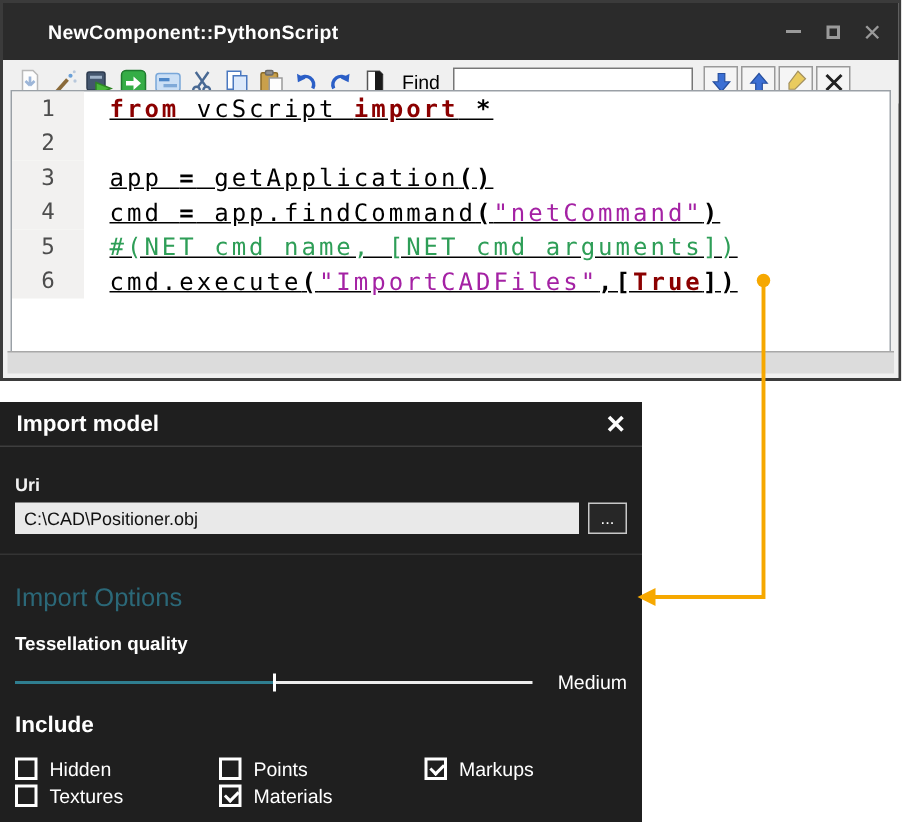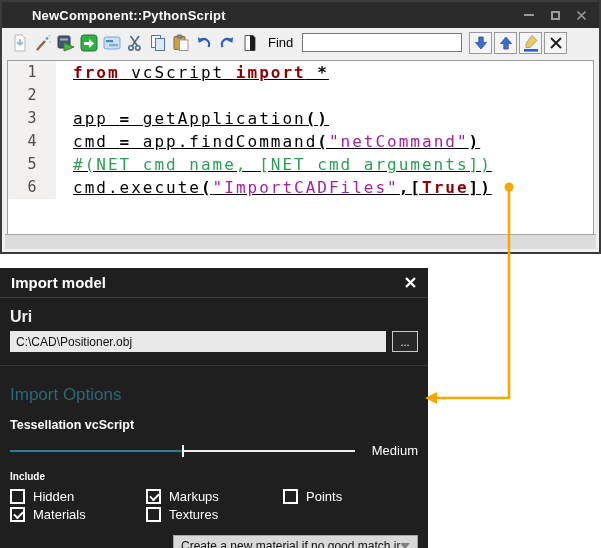--- a/index.html
+++ b/index.html
@@ -2,21 +2,21 @@
 <html style="--kw: #8B0000; --str: #A421A4; --cm: #2E9E57; --section: #2B6878; --slider: #2F7E90;"><head>
 <meta charset="utf-8">
 <style>
   * { margin:0; padding:0; box-sizing:border-box; }
   body { background:#fff; font-family:"Liberation Sans", sans-serif; }
   .canvas { position:relative; width:601px; height:548px; background:#fff; overflow:hidden; }
 
   
   .editor-window { position:absolute; left:0; top:0; width:601px; height:254px;
     border:2px solid #3b3b3b; background:#f0f0f0; }
-  .titlebar { height:26px; background:#2b2b2b; display:flex; align-items:center; padding-left:30px; }
+  .titlebar { height:38px; background:#2b2b2b; display:flex; align-items:center; padding-left:30px; }
   .titlebar .title { color:#fff; font-weight:bold; font-size:13px; letter-spacing:.2px; }
   .win-controls { margin-left:auto; display:flex; align-items:center; gap:14px; padding-right:12px; }
   .wc { display:flex; align-items:center; justify-content:center; width:12px; height:12px; cursor:default; }
   .wc-min-bar { width:10px; height:2px; background:#9a9a9a; }
   .wc-max-box { width:9px; height:9px; border:2px solid #9a9a9a; }
 
   .toolbar { height:29px; display:flex; align-items:center; padding:0 8px; gap:3px; background:#f0f0f0; }
   .tb-icon { width:20px; height:20px; display:flex; align-items:center; justify-content:center; }
   .find-label { font-size:13px; color:#000; margin:0 6px 0 5px; }
   .find-input { width:160px; height:19px; border:1px solid #767676; background:#fff; font-size:12px; padding:0 4px; outline:none; }
@@ -36,36 +36,36 @@
   .op { font-weight:bold; }
   .status-strip { position:absolute; left:3px; right:3px; bottom:3px; height:15px;
     background:#dcdcdc; border-top:1px solid #a8a8a8; }
 
   
   .dialog { position:absolute; left:0; top:268px; width:428px; height:320px; background:#1f1f1f; color:#fff; }
   .dlg-header { height:30px; display:flex; align-items:center; padding:0 11px; border-bottom:1px solid #3e3e3e; }
   .dlg-title { font-size:15px; font-weight:600; }
   .dlg-close { margin-left:auto; display:flex; align-items:center; cursor:default; }
   .dlg-body { padding:0 10px; }
-  .uri-label { margin-top:10px; font-size:16px; font-weight:600; color:#f0f0f0; }
+  .uri-label { margin-top:18px; font-size:12px; font-weight:600; color:#f0f0f0; }
   .uri-row { margin-top:5px; display:flex; gap:6px; }
   .uri-input { flex:1; height:21px; background:#e9e9e9; border:none; font-size:12px; padding:8px 6px; color:#111; outline:none; }
   .browse-btn { width:26px; height:21px; background:#272727; border:1px solid #c8c8c8; color:#fff;
     font-size:11px; line-height:10px; padding:0; }
   .dlg-sep { margin:13px -10px 0; border-top:1px solid #343434; }
   .section-title { margin-top:19px; font-size:17px; color:var(--section,#2B6878); }
   .tess-label { margin-top:13px; font-size:12.5px; font-weight:bold; }
   .slider-row { margin-top:11px; display:flex; align-items:center; }
   .slider { position:relative; width:345px; height:14px; }
   .track-filled { position:absolute; left:0; top:6px; height:2px; background:var(--slider,#2F7E90); }
   .track-rest { position:absolute; right:0; top:6px; height:2px; background:#ececec; }
   .thumb { position:absolute; top:1px; width:2px; height:12px; background:#fff; }
   .slider-value { margin-left:auto; font-size:13px; }
-  .include-label { margin-top:13px; font-size:10px; font-weight:bold; }
-  .include-grid { margin-top:7px; display:grid; grid-template-columns:136px 137px 1fr; row-gap:3px; }
+  .include-label { margin-top:13px; font-size:15px; font-weight:bold; }
+  .include-grid { margin-top:13px; display:grid; grid-template-columns:136px 137px 1fr; row-gap:3px; }
   .chk { display:flex; align-items:center; gap:8px; font-size:13px; }
   .box { position:relative; width:15px; height:15px; border:2px solid #fff; flex:0 0 15px; }
   .box.checked::after { content:""; position:absolute; left:1.5px; top:1.5px; width:7px; height:4px;
     border-left:2px solid #fff; border-bottom:2px solid #fff; transform:rotate(-45deg); }
   .rule-row { margin-top:13px; display:flex; align-items:center; }
   .rule-label { font-size:13px; font-weight:bold; }
   .dropdown { margin-left:auto; width:245px; height:21px; background:#d9d9d9; border:1px solid #a5a5a5;
     color:#111; display:flex; align-items:center; padding:0 7px; font-size:12px; }
   .dd-text { overflow:hidden; white-space:nowrap; }
   .dd-arrow { margin-left:auto; width:0; height:0; border-left:5px solid transparent;
@@ -240,50 +240,50 @@
       </span>
     </div>
     <div class="dlg-body">
       <div class="uri-label">Uri</div>
       <div class="uri-row">
         <input class="uri-input" value="C:\CAD\Positioner.obj" style="">
         <button class="browse-btn">...</button>
       </div>
       <div class="dlg-sep"></div>
       <div class="section-title">Import Options</div>
-      <div class="tess-label">Tessellation vcScript</div>
+      <div class="tess-label">Tessellation quality</div>
       <div class="slider-row">
         <div class="slider">
           <div class="track-filled" id="track-filled" style="width: 50%;"></div>
           <div class="track-rest" id="track-rest" style="width: 50%;"></div>
           <div class="thumb" id="slider-thumb" style="left: calc(50% - 1px);"></div>
         </div>
         <span class="slider-value">Medium</span>
       </div>
       <div class="include-label">Include</div>
       <div class="include-grid" id="include-grid">
           <label class="chk">
             <span class="box"></span>
             <span>Hidden</span>
           </label>
           <label class="chk">
+            <span class="box"></span>
+            <span>Points</span>
+          </label>
+          <label class="chk">
             <span class="box checked"></span>
             <span>Markups</span>
           </label>
           <label class="chk">
             <span class="box"></span>
-            <span>Points</span>
+            <span>Textures</span>
           </label>
           <label class="chk">
             <span class="box checked"></span>
             <span>Materials</span>
-          </label>
-          <label class="chk">
-            <span class="box"></span>
-            <span>Textures</span>
           </label>
         </div>
       <div class="rule-row">
         <div class="dropdown">
           <span class="dd-text">Create a new material if no good match in...</span>
           <span class="dd-arrow"></span>
         </div>
       </div>
     </div>
   </div>

